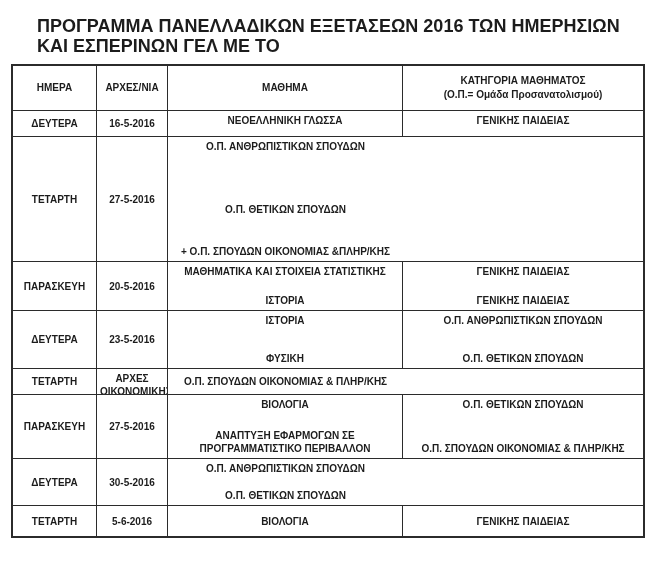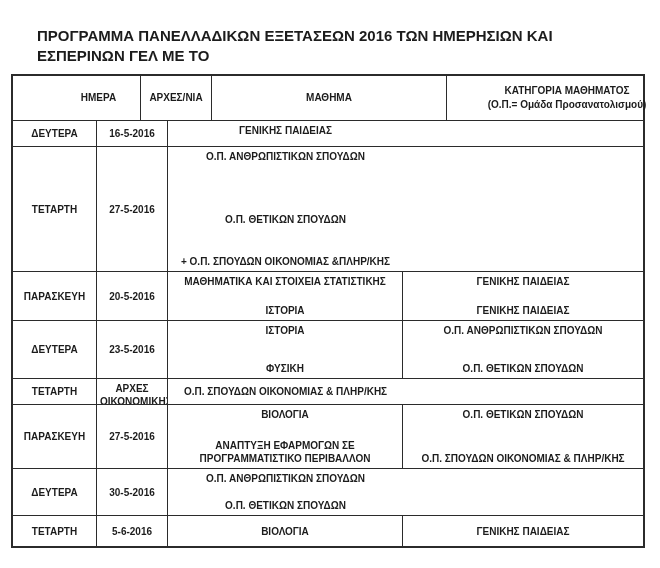--- a/index.html
+++ b/index.html
@@ -4,36 +4,36 @@
 <style>
   html,body{margin:0;padding:0;}
   body{
     width:660px;height:568px;background:#ffffff;
     font-family:"Liberation Sans", sans-serif;
     font-weight:bold;color:#1c1c1c;
     -webkit-font-smoothing:antialiased;
   }
   .page{position:relative;width:660px;height:568px;overflow:hidden;background:#fff;}
   .doc-title{
-    margin:26px 24px 0 37px;
-    font-size:15px;line-height:20px;letter-spacing:0;
+    margin:16px 24px 0 37px;
+    font-size:18px;line-height:20px;letter-spacing:0;
   }
   .exam-table{
     margin:8px 0 0 11px;
     width:634px;
     box-sizing:border-box;
     border:2px solid #2b2b2b;
     background:#fff;
   }
   .trow{
     display:grid;
     grid-template-columns:84px 71px 235px 240px;
   }
   .trow + .trow{border-top:1px solid #2b2b2b;}
-  .rh{height:44px;margin-left:44px;}
+  .rh{height:44px;}
   .r1{height:25px;}
   .r2{height:124px;}
   .r3{height:48px;}
   .r4{height:57px;}
   .r5{height:25px;}
   .r6{height:63px;}
   .r7{height:46px;}
   .r8{height:30px;}
   .c{
     box-sizing:border-box;
@@ -68,20 +68,23 @@
       <div class="c hc">ΜΑΘΗΜΑ</div>
       <div class="c hc">
         <div>ΚΑΤΗΓΟΡΙΑ ΜΑΘΗΜΑΤΟΣ</div>
         <div>(Ο.Π.= Ομάδα Προσανατολισμού)</div>
       </div>
     </div>
 
     <div class="trow r1">
       <div class="c">ΔΕΥΤΕΡΑ</div>
       <div class="c">16-5-2016</div>
+      <div class="c list vtop">
+          <div class="ln">ΝΕΟΕΛΛΗΝΙΚΗ ΓΛΩΣΣΑ</div>
+        </div>
       <div class="c list vtop">
           <div class="ln">ΓΕΝΙΚΗΣ ΠΑΙΔΕΙΑΣ</div>
         </div>
     </div>
 
     <div class="trow r2">
       <div class="c">ΤΕΤΑΡΤΗ</div>
       <div class="c">27-5-2016</div>
       <div class="c list">
           <div class="ln">Ο.Π. ΑΝΘΡΩΠΙΣΤΙΚΩΝ ΣΠΟΥΔΩΝ</div>

